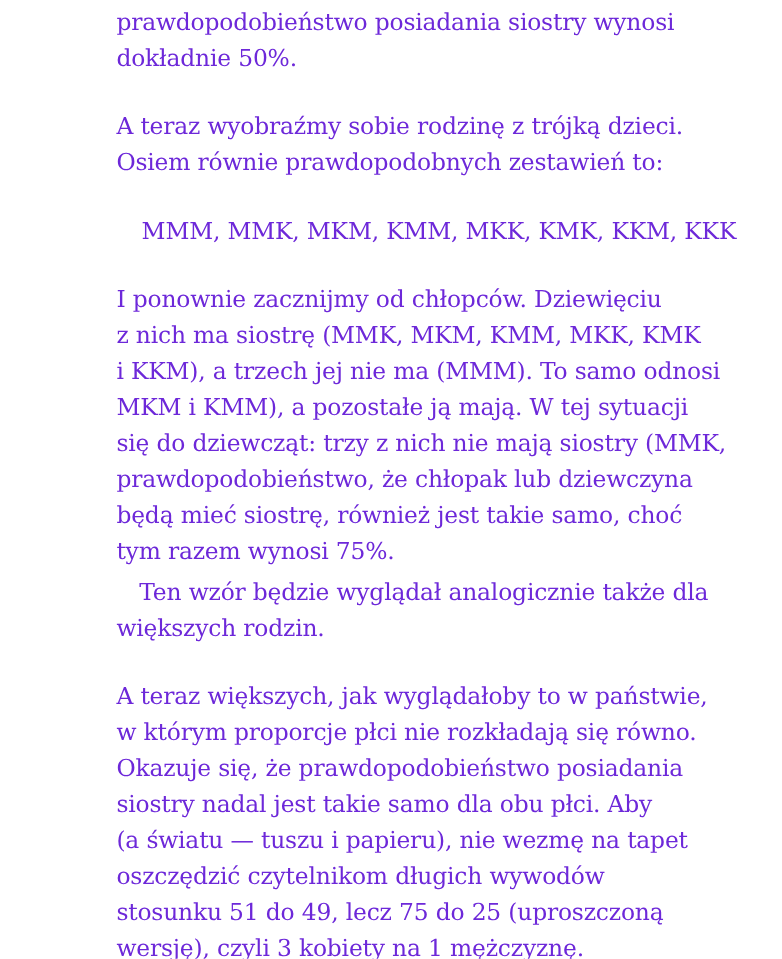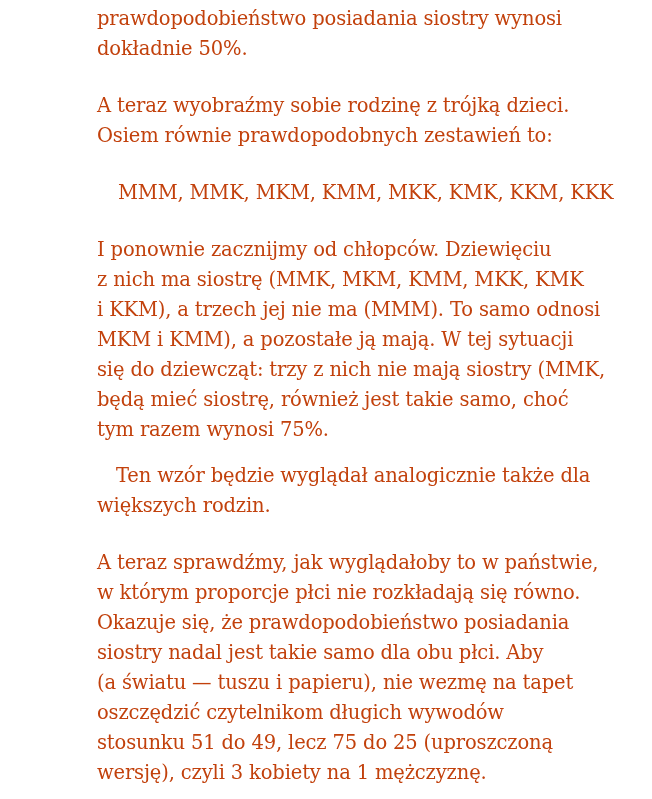--- a/index.html
+++ b/index.html
@@ -14,27 +14,27 @@
   }
   .page {
     box-sizing: border-box;
     width: 652px;
     height: 799px;
     padding: 4px 0 0 97px;
     font-family: "DejaVu Serif", serif;
     font-size: 19.5px;
     line-height: 30px;
     letter-spacing: -0.15px;
-    color: #c2410c;
+    color: #6d28d9;
   }
   .para {
     margin: 0 0 27px 0;
   }
   .para.tight {
-    margin-bottom: 16px;
+    margin-bottom: 4px;
   }
   .para:last-child {
     margin-bottom: 0;
   }
   .line {
     white-space: pre;
   }
   .combo .line {
     padding-left: 21px;
   }
@@ -60,31 +60,32 @@
   <section class="para combo">
     <div class="line">MMM, MMK, MKM, KMM, MKK, KMK, KKM, KKK</div>
   </section>
 
   <section class="para tight">
     <div class="line">I ponownie zacznijmy od chłopców. Dziewięciu</div>
     <div class="line">z nich ma siostrę (MMK, MKM, KMM, MKK, KMK</div>
     <div class="line">i KKM), a trzech jej nie ma (MMM). To samo odnosi</div>
     <div class="line">MKM i KMM), a pozostałe ją mają. W tej sytuacji</div>
     <div class="line">się do dziewcząt: trzy z nich nie mają siostry (MMK,</div>
+    <div class="line">prawdopodobieństwo, że chłopak lub dziewczyna</div>
     <div class="line">będą mieć siostrę, również jest takie samo, choć</div>
     <div class="line">tym razem wynosi 75%.</div>
   </section>
 
   <section class="para indent-first">
     <div class="line">Ten wzór będzie wyglądał analogicznie także dla</div>
     <div class="line">większych rodzin.</div>
   </section>
 
   <section class="para">
-    <div class="line">A teraz sprawdźmy, jak wyglądałoby to w państwie,</div>
+    <div class="line">A teraz większych, jak wyglądałoby to w państwie,</div>
     <div class="line">w którym proporcje płci nie rozkładają się równo.</div>
     <div class="line">Okazuje się, że prawdopodobieństwo posiadania</div>
     <div class="line">siostry nadal jest takie samo dla obu płci. Aby</div>
     <div class="line">(a światu — tuszu i papieru), nie wezmę na tapet</div>
     <div class="line">oszczędzić czytelnikom długich wywodów</div>
     <div class="line">stosunku 51 do 49, lecz 75 do 25 (uproszczoną</div>
     <div class="line">wersję), czyli 3 kobiety na 1 mężczyznę.</div>
   </section>
 
 </div>

